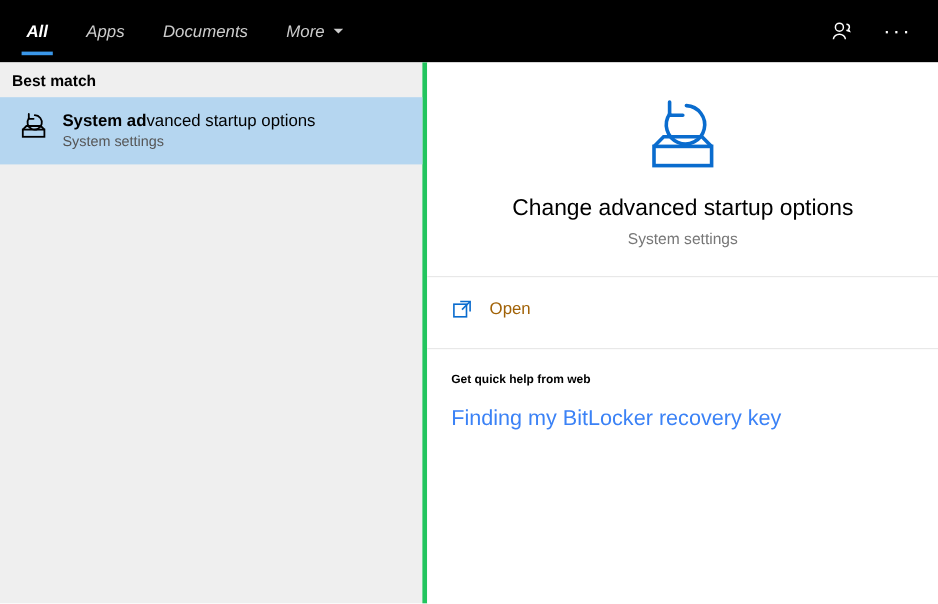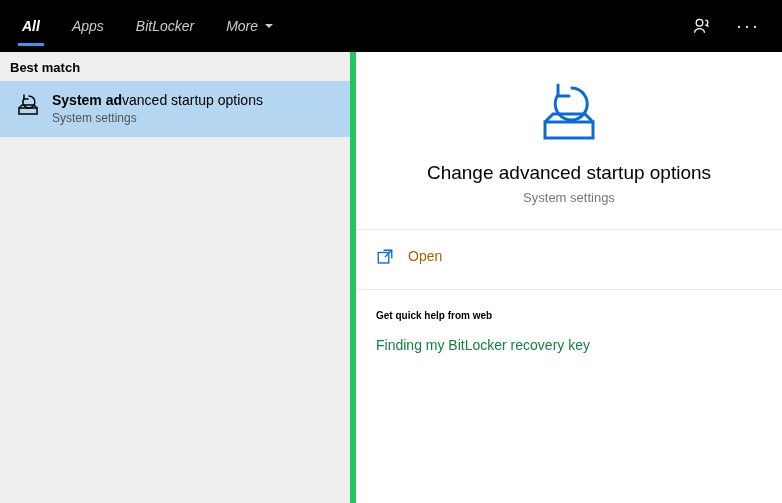--- a/index.html
+++ b/index.html
@@ -7,52 +7,52 @@
     .topbar { background: #000; height: 52px; display: flex; align-items: center; padding: 0 6px; }
     .tabs { display: flex; align-items: stretch; height: 100%; flex: 1; }
     .tab { color: #ccc; font-size: 14px; padding: 0 16px; display: flex; align-items: center; cursor: pointer; position: relative; font-style: italic; }
     .tab.active { color: #fff; font-weight: 600; }
     .tab.active::after { content: ""; position: absolute; left: 12px; right: 12px; bottom: 6px; height: 3px; background: #3a97e9; }
     .tab .chev { margin-left: 6px; }
     .topbar-right { display: flex; align-items: center; gap: 18px; padding-right: 14px; }
     .feedback-btn, .more-btn { color: #fff; cursor: pointer; display:flex; align-items:center; justify-content:center; width:28px; height:28px; }
     .more-btn { font-size: 18px; letter-spacing: 2px; }
     .main { display: flex; height: 451px; }
-    .left-pane { width: 356px; background: #efefef; border-right: 6px solid #22c55e; }
+    .left-pane { width: 356px; background: #efefef; border-right: 4px solid #22c55e; }
     .section-hdr { font-size: 13px; font-weight: 600; padding: 8px 10px 6px; color: #000; }
     .result-item { display: flex; align-items: flex-start; padding: 10px 14px 12px; background: #b5d6f0; cursor: pointer; }
     .result-icon { width: 28px; display:flex; align-items:flex-start; justify-content:center; margin-right: 10px; margin-top:2px; }
     .result-texts { display:flex; flex-direction:column; }
     .result-title { font-size: 14px; color:#000; line-height:1.3; }
     .result-title .bold { font-weight:600; }
     .result-sub { font-size: 12px; color:#555; margin-top:2px; }
     .right-pane { flex: 1; background:#fff; display:flex; flex-direction:column; }
     .preview-top { display:flex; flex-direction:column; align-items:center; padding: 28px 20px 24px; border-bottom:1px solid #e8e8e8; }
     .big-icon { margin-bottom: 14px; }
     .preview-title { font-size: 19px; color:#000; margin-bottom:6px; text-align:center; }
     .preview-sub { font-size: 13px; color:#777; }
     .actions { padding: 12px 20px 14px; border-bottom:1px solid #e8e8e8; }
     .action-row { display:flex; align-items:flex-start; gap:14px; padding:6px 0; cursor:pointer; font-size:14px; color:#a16207; }
     .help-section { padding: 20px 20px; }
     .help-hdr { font-size: 10px; font-weight:600; margin-bottom:14px; color:#000; }
-    .help-link { font-size: 14px; color:#15803d; margin-bottom:14px; cursor:pointer;margin-top:16px; }
+    .help-link { font-size: 18px; color:#3b82f6; margin-bottom:14px; cursor:pointer;margin-top:16px; }
   </style>
 </head>
 <body>
 
 <div class="topbar">
   <div class="tabs">
     <div class="tab active">
         <span>All</span>
       </div>
     <div class="tab">
         <span>Apps</span>
       </div>
     <div class="tab">
-        <span>BitLocker</span>
+        <span>Documents</span>
       </div>
     <div class="tab">
       <span>More</span>
       <span class="chev">
         <svg width="10" height="10" viewBox="0 0 10 10">
             <path d="M1 3 L5 7 L9 3 Z" fill="#ccc"></path>
           </svg>
       </span>
     </div>
   </div>

